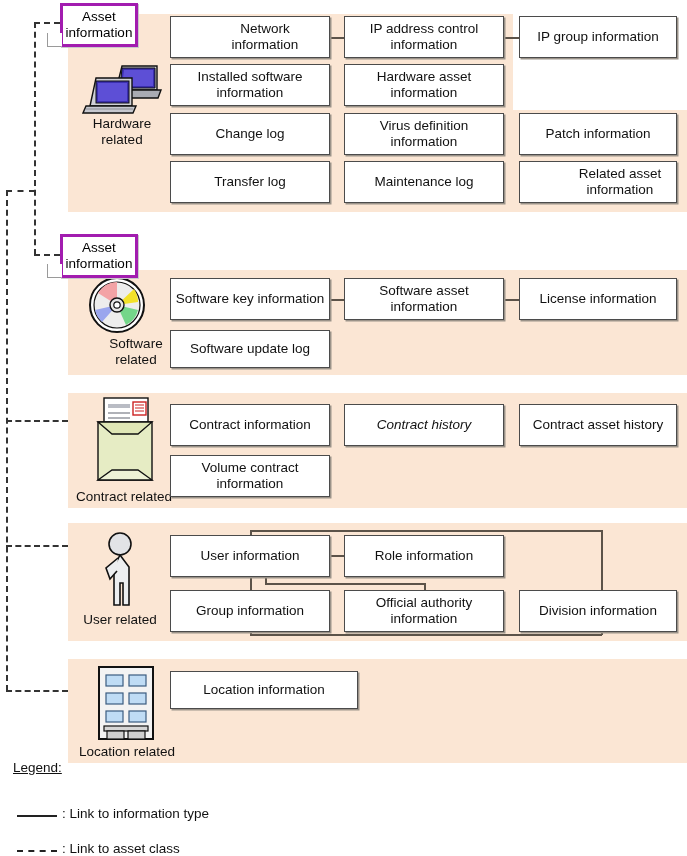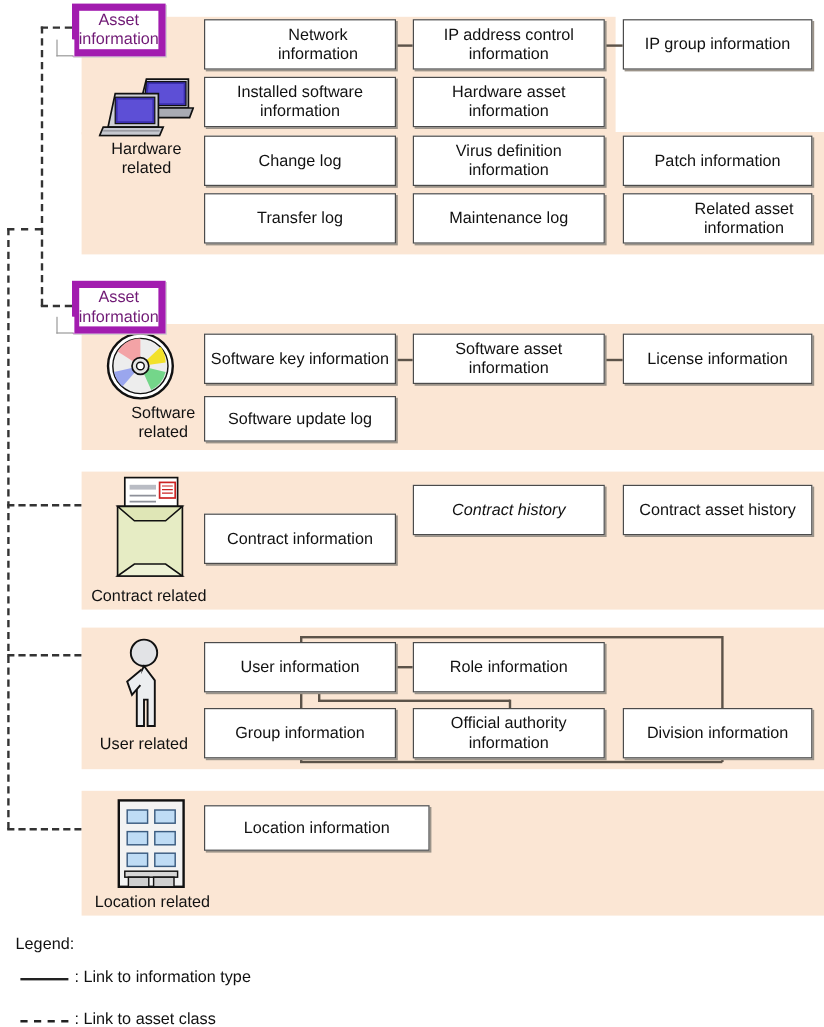--- a/index.html
+++ b/index.html
@@ -54,26 +54,26 @@
   .dashh{
     position:absolute;
     height:0;
     border-top:2px dashed #333;
   }
 
   
   .flag{
     position:absolute;
     background:#ffffff;
-    border:6px solid #a21caf;
+    border:3px solid #a21caf;
     box-sizing:border-box;
     font-size:13.5px;
     line-height:16px;
     text-align:center;
-    color:#701a75;
+    color:#000000;
     display:flex;
     align-items:center;
     justify-content:center;
     padding:2px 3px;
     box-shadow:1px 1px 0 0 #c9c9c9;
   }
   .flag-fold{
     position:absolute;
     width:14px;height:14px;
     background:#ffffff;
@@ -234,23 +234,24 @@
 
       <polygon points="6,26 60,26 60,84 6,84" fill="#e6ecc4" stroke="#111" stroke-width="1.4"></polygon>
       <polygon points="6,26 20,38 46,38 60,26" fill="#dfe6b6" stroke="#111" stroke-width="1.3"></polygon>
       <polygon points="6,84 20,74 46,74 60,84" fill="#eef2d6" stroke="#111" stroke-width="1.3"></polygon>
     </svg>
   </div>
   <div class="caption" style="left:64px; top:489px; width:120px;">
     <div>Contract related</div>
   </div>
 
-  <div class="ebox" style="left:170px; top:428px; width:160px; height:42px;">Contract information</div>
+  <div class="ebox" style="left:170px; top:404px; width:160px; height:42px;">Contract information</div>
   <div class="ebox" style="left:344px; top:404px; width:160px; height:42px;font-style:italic;">Contract history</div>
   <div class="ebox" style="left:519px; top:404px; width:158px; height:42px;">Contract asset history</div>
+  <div class="ebox" style="left:170px; top:455px; width:160px; height:42px;">Volume contract information</div>
 
   <div class="panel" style="left:68px; top:523px; width:619px; height:118px;"></div>
 
   <div class="icon" style="left:96px; top:531px; width:48px; height:78px;">
     <svg width="48" height="78" viewBox="0 0 48 78">
       <circle cx="24" cy="13" r="11" fill="#e2e3e6" stroke="#111" stroke-width="1.6"></circle>
       <path d="M24 24 L33 36 L33 74 L27 74 L27 52 L24 52 L24 74 L18 74 L18 36 Z" fill="#eceef0" stroke="#111" stroke-width="1.6"></path>
       <path d="M22 27 L10 37 L14 48 L21 40" fill="#eceef0" stroke="#111" stroke-width="1.6"></path>
     </svg>
   </div>
@@ -295,21 +296,21 @@
       <rect x="10" y="66" width="17" height="8" fill="#cfcfcf" stroke="#111" stroke-width="1.2"></rect>
       <rect x="31" y="66" width="17" height="8" fill="#cfcfcf" stroke="#111" stroke-width="1.2"></rect>
     </svg>
   </div>
   <div class="caption" style="left:62px; top:744px; width:130px;">
     <div>Location related</div>
   </div>
 
   <div class="ebox" style="left:170px; top:671px; width:188px; height:38px;">Location information</div>
 
-  <div class="legend" style="left:13px; top:779px;">Legend:</div>
+  <div class="legend" style="left:13px; top:760px;text-decoration:underline;">Legend:</div>
 
   <div class="leg-solid" style="left:17px; top:815px; width:40px;"></div>
   <div class="legend" style="left:62px; top:806px;">: Link to information type</div>
 
   <div class="leg-dash" style="left:17px; top:850px; width:40px;"></div>
   <div class="legend" style="left:62px; top:841px;">: Link to asset class</div>
 
 </div>
 
 </body></html>

